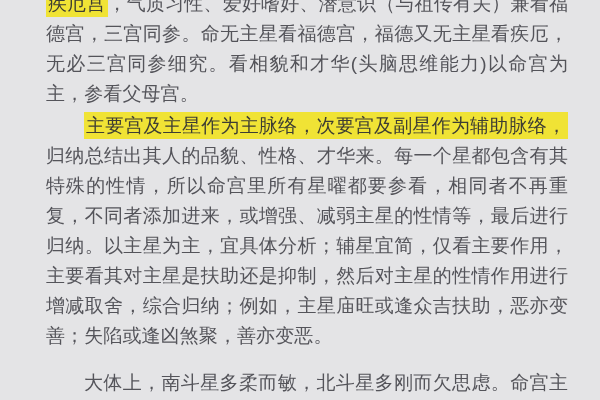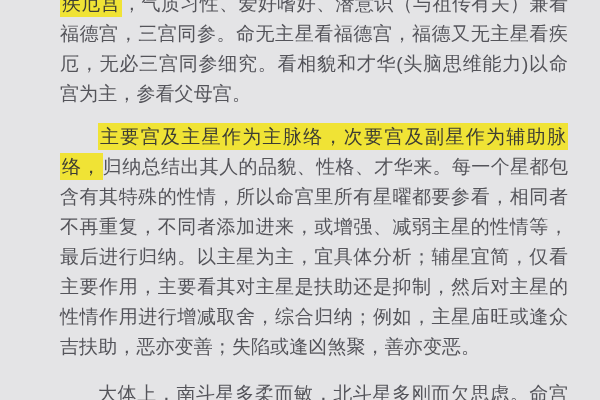--- a/index.html
+++ b/index.html
@@ -11,39 +11,39 @@
   *{margin:0;padding:0;box-sizing:border-box;}
   html,body{width:600px;height:400px;}
   body{
     background:var(--bg);
     overflow:hidden;
     font-family:"Liberation Sans","DejaVu Sans",sans-serif;
   }
   .page{
     width:600px;
     height:400px;
-    padding:0 32px 0 60px;
+    padding:0 32px 0 46px;
     overflow:hidden;
   }
   .para{
     font-size:19px;
     line-height:30px;
     font-weight:500;
     color:var(--fg);
     text-align:justify;
     text-justify:inter-ideograph;
     letter-spacing:0.1px;
   }
   .para.first{
     margin-top:-11px; 
   }
   .para.indent{
     text-indent:2em;
   }
-  .para.p2{margin-top:13px;}
+  .para.p2{margin-top:2px;}
   .para.p3{margin-top:17px;}
   mark.hl{
     background:var(--hl);
     color:var(--hl-fg);
     padding:3px 2px 3px 2px;
     box-decoration-break:clone;
     -webkit-box-decoration-break:clone;
   }
 </style>
 </head>

